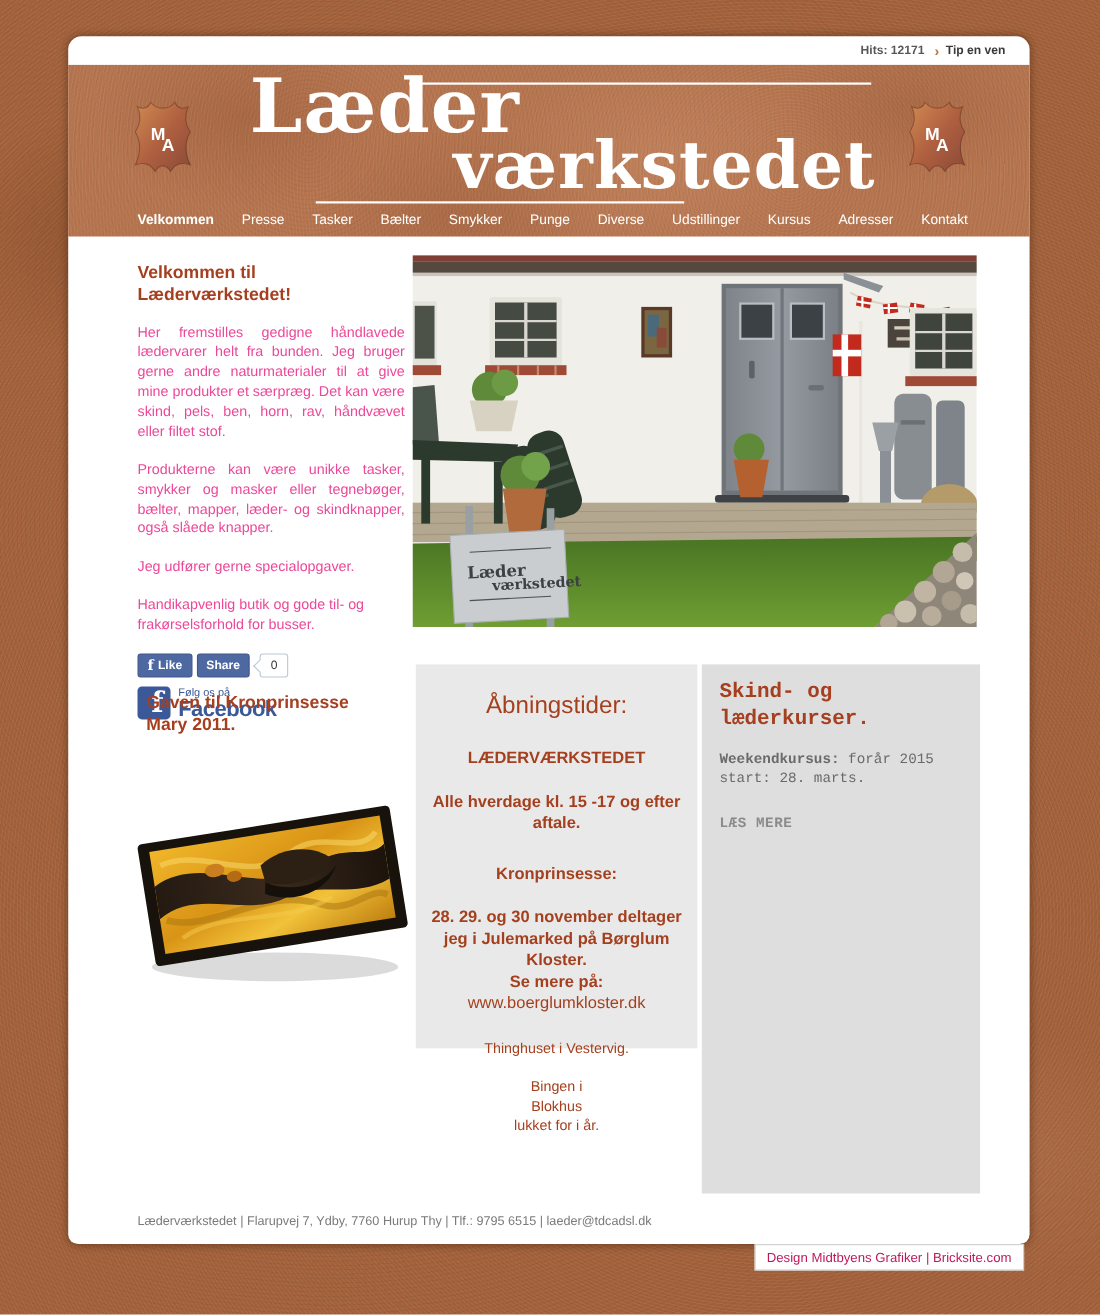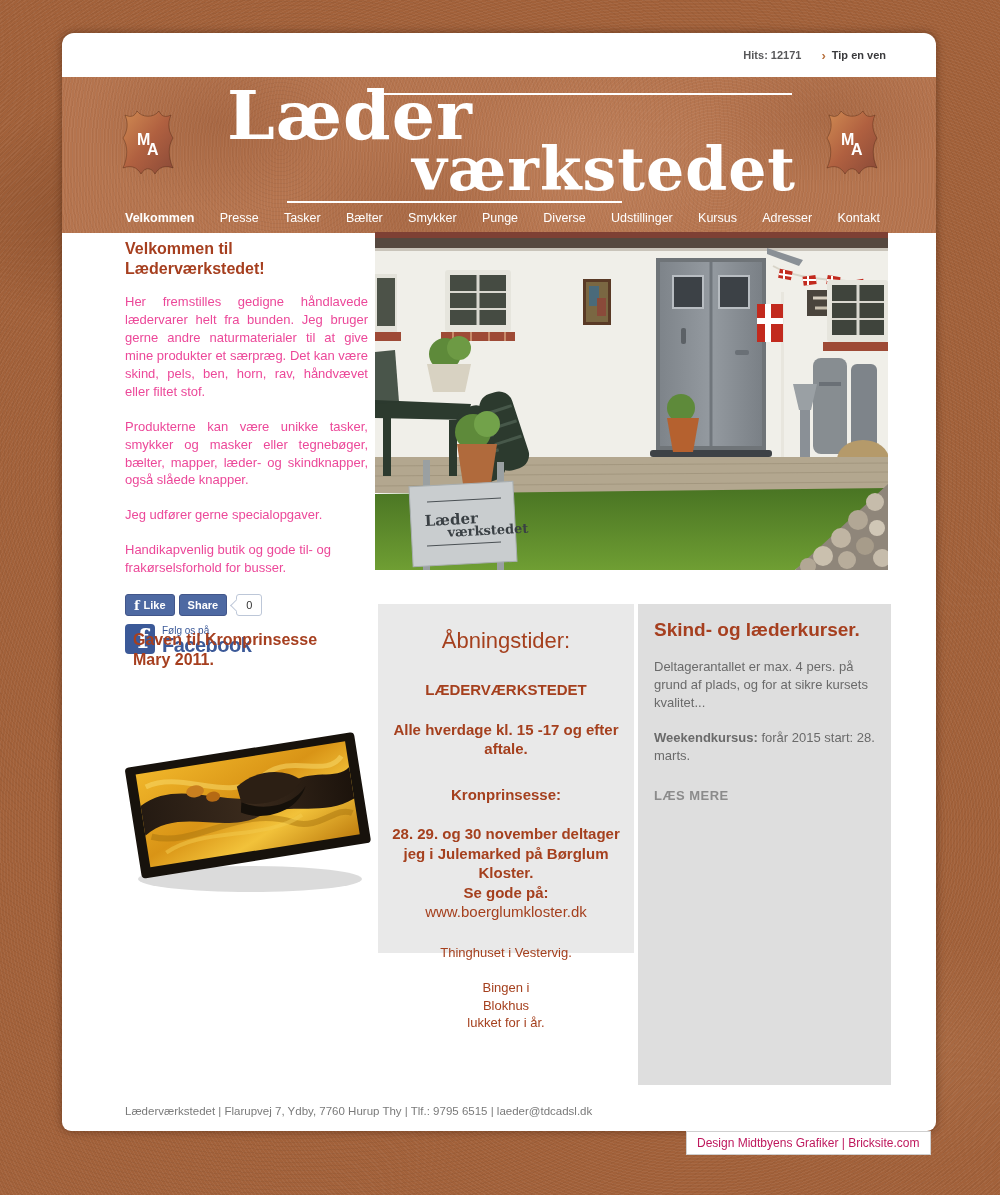--- a/index.html
+++ b/index.html
@@ -14,22 +14,22 @@
       radial-gradient(ellipse 280px 190px at 92% 88%, rgba(255,210,170,.08), transparent 60%),
       repeating-radial-gradient(circle at 30% 40%, rgba(0,0,0,.045) 0 1px, transparent 1px 4px),
       repeating-radial-gradient(circle at 70% 70%, rgba(255,255,255,.05) 0 1px, transparent 1px 3px);
   }
   .card{
     position:absolute;left:62px;top:33px;width:874px;height:1098px;
     background:#ffffff;border-radius:12px 12px 9px 9px;
     box-shadow:0 0 8px rgba(40,15,5,.45);
   }
   
-  .topbar{height:44px;display:flex;align-items:center;justify-content:flex-end;
-    padding-right:50px;gap:20px;font-size:11px;}
+  .topbar{height:26px;display:flex;align-items:center;justify-content:flex-end;
+    padding-right:22px;gap:9px;font-size:11px;}
   .hits{color:#58585a;font-weight:bold;}
   .tiplink{color:#3a3a3c;font-weight:bold;display:flex;align-items:center;gap:6px;cursor:pointer;}
   .tiplink .arrow{color:#b8713e;font-size:13px;line-height:1;}
   
   .header{
     position:relative;height:156px;
     background-color:#b5744e;
     background-image:
       radial-gradient(ellipse 220px 140px at 18% 30%, rgba(120,60,30,.22), transparent 60%),
       radial-gradient(ellipse 260px 160px at 62% 55%, rgba(255,205,170,.13), transparent 60%),
@@ -79,21 +79,21 @@
   .photo{position:absolute;left:313px;top:199px;width:513px;height:338px;overflow:hidden;}
   
   .midbox{position:absolute;left:316px;top:571px;width:256px;height:349px;background:#e9e9e9;
     text-align:center;color:#a5401e;box-sizing:border-box;padding:16px 14px;}
   .midbox .big{font-size:22px;font-weight:normal;margin:8px 0 26px 0;}
   .midbox .b15{font-size:15px;font-weight:bold;line-height:1.3;margin:0 0 20px 0;}
   .midbox .r15{font-size:15px;font-weight:normal;line-height:1.3;margin:0 0 22px 0;}
   .midbox .r13{font-size:13px;font-weight:normal;line-height:1.35;margin:0 0 18px 0;}
   .midbox .nogap{margin-bottom:0;}
   .rightbox{position:absolute;left:576px;top:571px;width:253px;height:481px;background:#dedede;
-    box-sizing:border-box;padding:14px 16px;}
+    box-sizing:border-box;padding:14px 16px;font-family:Liberation Mono, monospace;}
   .rightbox .title{font-size:19px;margin-bottom:16px;}
   .rightbox p{font-size:13px;line-height:1.38;color:#6a6a6a;margin:0 0 17px 0;}
   .read-more{font-size:13px;font-weight:bold;color:#8b8b8b;letter-spacing:.5px;margin-top:24px;cursor:pointer;}
   
   .footer-line{position:absolute;left:63px;top:1072px;font-size:11.5px;color:#7a7a7a;}
   .design-badge{position:absolute;left:686px;top:1131px;background:#fff;border:1px solid #cfcfcf;
     padding:4px 10px;font-size:12px;color:#be185d;white-space:nowrap;}
 </style>
 </head>
 <body>
@@ -379,31 +379,30 @@
       <line x1="52" y1="314" x2="126" y2="310" stroke="#4a5054" stroke-width="1"></line>
     </g>
   </svg>
 
   <div class="midbox">
     <div class="big">Åbningstider:</div>
     <div class="b15">LÆDERVÆRKSTEDET</div>
     <div class="b15">Alle hverdage kl. 15 -17 og efter aftale.</div>
     <div class="b15" style="margin-top:26px">Kronprinsesse:</div>
     <div class="b15 nogap">28. 29. og 30 november deltager jeg i Julemarked på Børglum Kloster.</div>
-    <div class="b15 nogap">Se gode på:</div>
+    <div class="b15 nogap">Se mere på:</div>
     <div class="r15">www.boerglumkloster.dk</div>
     <div class="r13" style="margin-top:10px">Thinghuset i Vestervig.</div>
     <div class="r13 nogap">Bingen i</div>
     <div class="r13 nogap">Blokhus</div>
     <div class="r13 nogap">lukket for i år.</div>
   </div>
 
   <div class="rightbox">
     <div class="h-rust title">Skind- og læderkurser.</div>
-    <p>Deltagerantallet er max. 4 pers. på grund af plads, og for at sikre kursets kvalitet...</p>
     <p><b>Weekendkursus:</b><span> forår 2015 start: 28. marts.</span></p>
     <div class="read-more">LÆS MERE</div>
   </div>
 
   <div class="footer-line">Læderværkstedet | Flarupvej 7, Ydby, 7760 Hurup Thy | Tlf.: 9795 6515 | laeder@tdcadsl.dk</div>
 </div>
 
 <div class="design-badge">Design Midtbyens Grafiker | Bricksite.com</div>
 
 </body></html>

